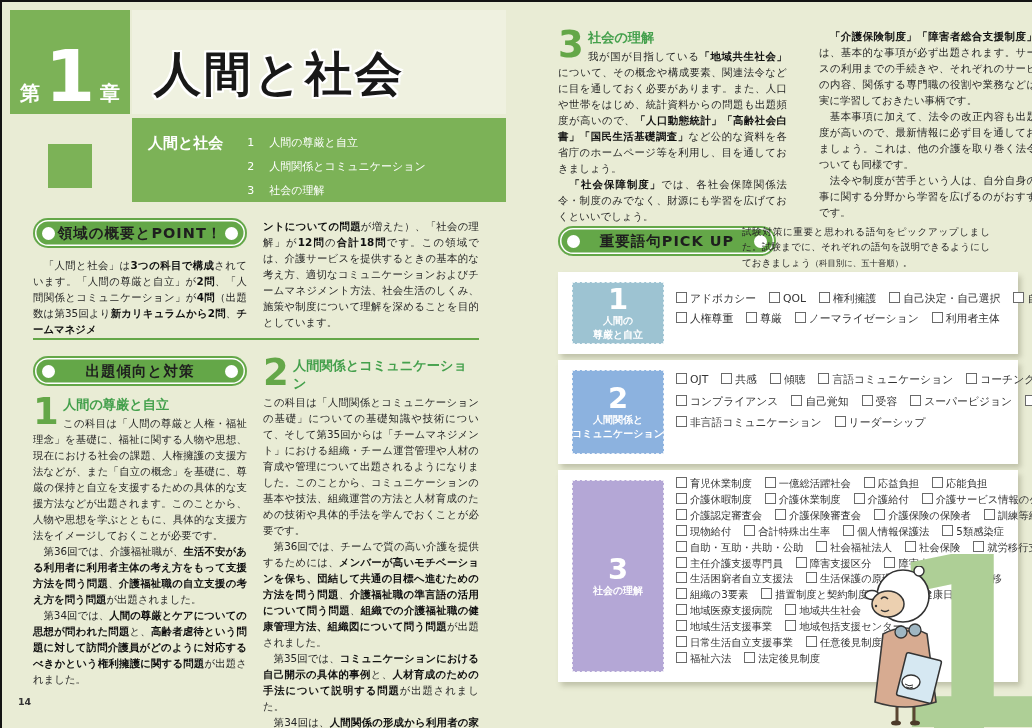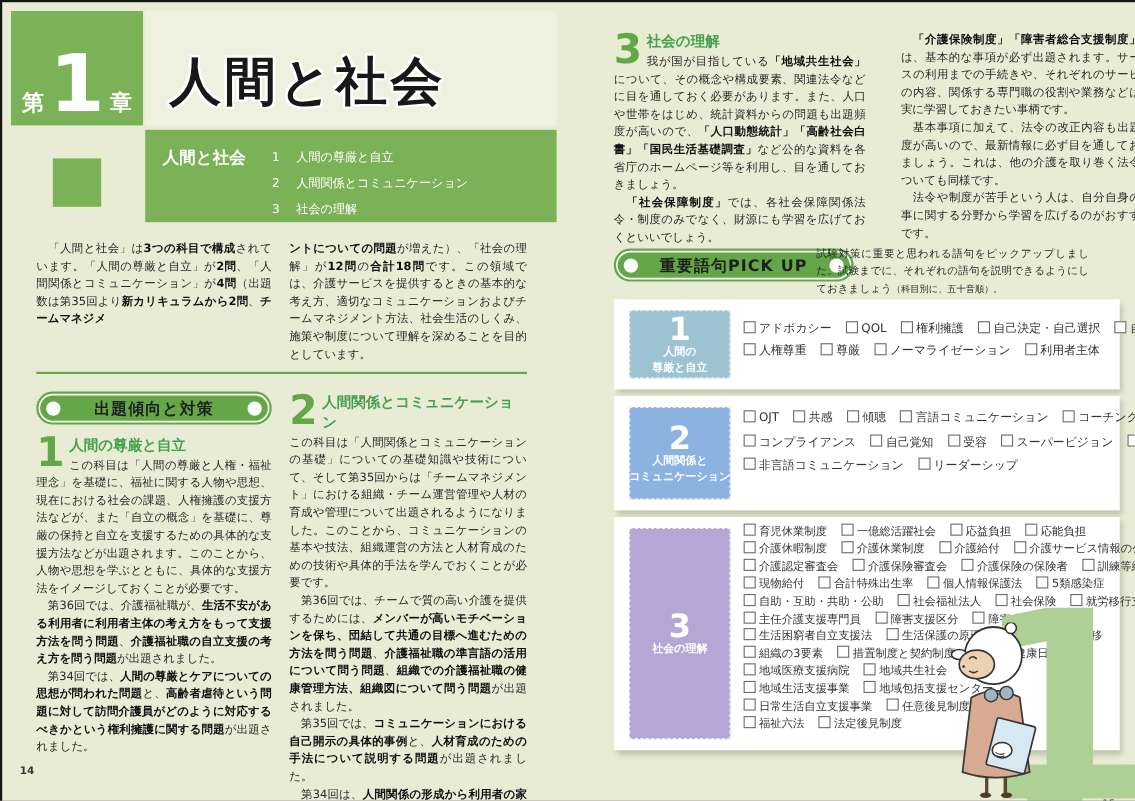--- a/index.html
+++ b/index.html
@@ -93,20 +93,25 @@
     <span class="toc-label">人間と社会</span>
     <div class="toc-items">
       <div class="toc-item"><span class="toc-num">1</span><span>人間の尊厳と自立</span></div>
       <div class="toc-item"><span class="toc-num">2</span><span>人間関係とコミュニケーション</span></div>
       <div class="toc-item"><span class="toc-num">3</span><span>社会の理解</span></div>
     </div>
   </div>
   <div id="small-square" class="abs"></div>
 
   <div id="lp-col1" class="abs col">
+    <div class="pill">
+      <span class="dot"></span>
+      <span class="pill-label">領域の概要とPOINT！</span>
+      <span class="dot"></span>
+    </div>
     <p class="jtext">　「人間と社会」は<b>3つの科目で構成</b>されています。「人間の尊厳と自立」が<b>2問</b>、「人間関係とコミュニケーション」が<b>4問</b>（出題数は第35回より<b>新カリキュラムから2問</b>、<b>チームマネジメ</b></p>
   </div>
   <div id="lp-col2" class="abs col">
     <p class="jtext"><b>ントについての問題</b>が増えた）、「社会の理解」が<b>12問</b>の<b>合計18問</b>です。この領域では、介護サービスを提供するときの基本的な考え方、適切なコミュニケーションおよびチームマネジメント方法、社会生活のしくみ、施策や制度について理解を深めることを目的としています。</p>
   </div>
   <div id="lp-divider" class="abs"></div>
 
   <div id="lp-col1b" class="abs col">
     <div class="pill">
       <span class="dot"></span>

